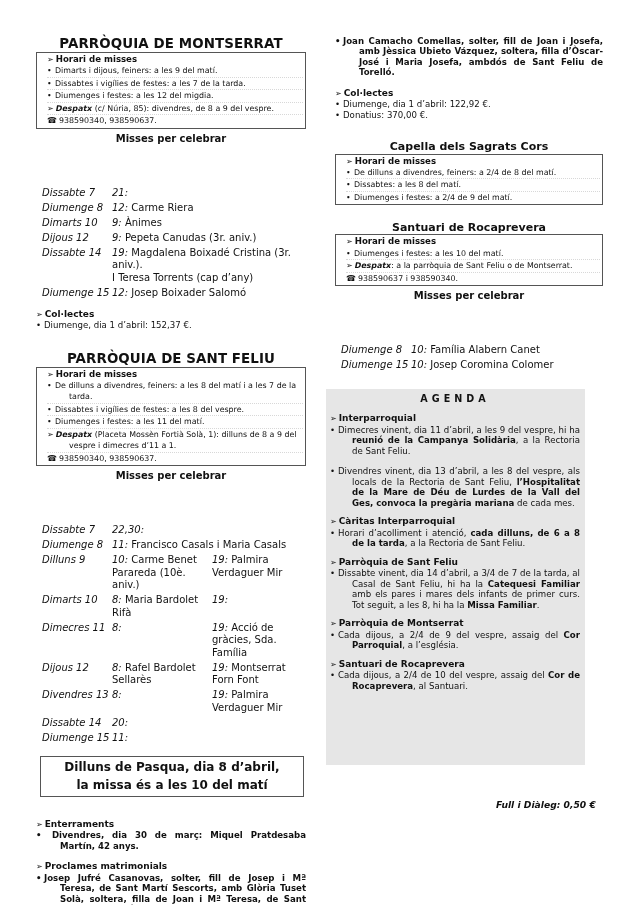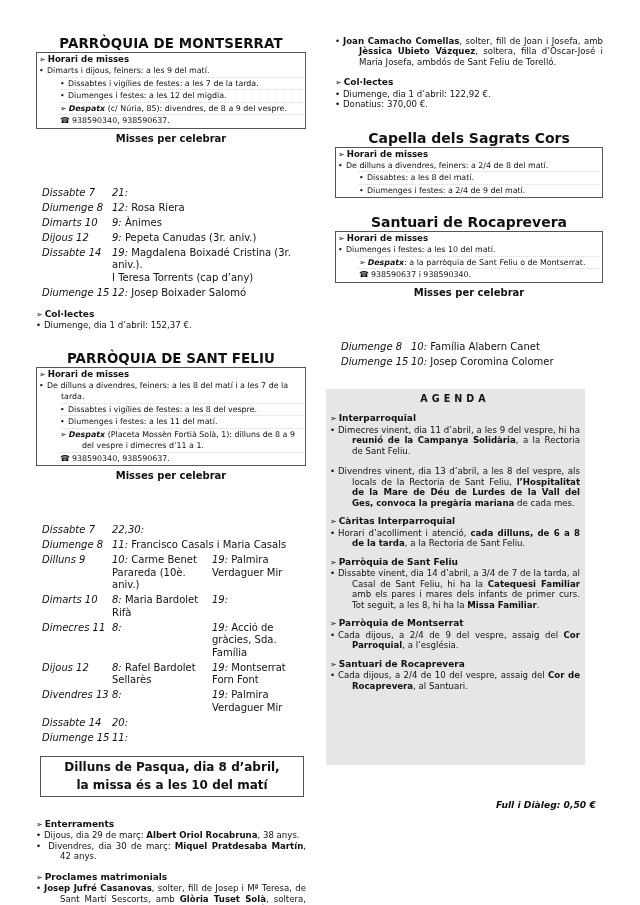--- a/index.html
+++ b/index.html
@@ -3,41 +3,41 @@
 <meta charset="utf-8">
 <style>
   * { box-sizing: border-box; margin: 0; padding: 0; }
   html, body { width: 640px; height: 905px; background: #ffffff; }
   body { font-family: "DejaVu Sans", "Liberation Sans", sans-serif; color: #111; font-size: 8.6px; line-height: 1.28; position: relative; overflow: hidden; }
   .col { position: absolute; top: 36px; }
   .left { left: 36px; width: 270px; }
   .right { left: 335px; width: 268px; }
 
   .h-main { font-weight: bold; font-size: 13.4px; text-align: center; letter-spacing: 0.1px; line-height: 1.2; }
-  .h-sub { font-weight: bold; font-size: 14px; text-align: center; line-height: 1.2; }
+  .h-sub { font-weight: bold; font-size: 11px; text-align: center; line-height: 1.2; }
   .h-small { font-weight: bold; font-size: 10px; text-align: center; margin: 4px 0 2px; }
 
-  .box { border: 1px solid #555; padding: 1px 2px 1px 2px; }
+  .box { border: 1px solid #555; padding: 1px 2px 1px 10px; }
   .box .bh { font-weight: bold; font-size: 8.6px; }
   .box .li { font-size: 7.9px; line-height: 1.45; padding-left: 12px; text-indent: -12px; }
-  .box .li.dash { border-top: 1px dotted #d8d8d8; margin-left: 21px; }
+  .box .li.dash { border-top: 1px dotted #d8d8d8; }
 
   .arrow { font-family: "DejaVu Sans", sans-serif; font-size: 8px; margin-right: 2px; }
   .bull { display: inline-block; width: 8px; text-indent: 0; }
 
   table.misses { border-collapse: collapse; width: 100%; font-size: 10px; margin-top: 40px; }
   table.misses td { vertical-align: top; padding: 1px 0 1.5px 0; line-height: 1.25; }
   table.misses td.day { font-style: italic; width: 76px; padding-left: 6px; }
   table.misses td.c1 { width: 100px; }
   .hr { font-style: italic; }
 
   .sec { margin-top: 8px; }
   .sec .bh { font-weight: bold; font-size: 9px; }
   .sec .li { font-size: 8.6px; padding-left: 11px; text-indent: -11px; text-align: justify; line-height: 1.22; }
-  .sec .li.wide { padding-left: 24px; text-indent: -24px; }
+  .sec .li.wide { padding-left: 24px; text-indent: -24px; font-weight: bold; }
 
   .pasqua { border: 1px solid #555; margin: 10px 0 0 4px; width: 264px; text-align: center; font-weight: bold; font-size: 12px; line-height: 1.55; padding: 1px 0; }
 
   .agenda { position: absolute; left: 326px; top: 389px; width: 259px; height: 376px; background: #e6e6e6; padding: 4px 5px 4px 4px; }
   .agenda .title { text-align: center; font-weight: bold; font-size: 9.6px; letter-spacing: 4px; margin-bottom: 8px; }
   .agenda .bh { font-weight: bold; font-size: 9px; margin-top: 8px; }
   .agenda .bh.first { margin-top: 8px; }
   .agenda .li { font-size: 8.6px; line-height: 1.22; padding-left: 22px; text-indent: -22px; text-align: justify; }
   .agenda .li + .li { margin-top: 10px; }
 
@@ -61,21 +61,21 @@
 
     <div class="h-small">Misses per celebrar</div>
     <table class="misses">
       <tbody>
           <tr>
             <td class="day">Dissabte 7</td>
             <td><span class="hr">21:</span><span></span></td>
           </tr>
       <tr>
             <td class="day">Diumenge 8</td>
-            <td><span class="hr">12:</span><span> Rosa Riera</span></td>
+            <td><span class="hr">12:</span><span> Carme Riera</span></td>
           </tr>
       <tr>
             <td class="day">Dimarts 10</td>
             <td><span class="hr">9:</span><span> Ànimes</span></td>
           </tr>
       <tr>
             <td class="day">Dijous 12</td>
             <td><span class="hr">9:</span><span> Pepeta Canudas (3r. aniv.)</span></td>
           </tr>
       <tr>
@@ -157,21 +157,20 @@
       </table>
   </div>
 
   <div class="pasqua">
     <div>Dilluns de Pasqua, dia 8 d’abril,</div>
     <div>la missa és a les 10 del matí</div>
   </div>
 
   <div class="sec" style="margin-top:22px;">
     <div class="bh"><span class="arrow">➢</span><span>Enterraments</span></div>
-    <div class="li wide"><span class="bull">•</span><span>Dijous, dia 29 de març: </span><b>Albert Oriol Rocabruna</b><span>, 38 anys.</span></div>
     <div class="li wide"><span class="bull">•</span><span> Divendres, dia 30 de març: </span><b>Miquel Pratdesaba Martín</b><span>, 42 anys.</span></div>
   </div>
 
   <div class="sec" style="margin-top:10px;">
     <div class="bh"><span class="arrow">➢</span><span>Proclames matrimonials</span></div>
     <div class="li wide"><span class="bull">•</span><b>Josep Jufré Casanovas</b><span>, solter, fill de Josep i Mª Teresa, de Sant Martí Sescorts, amb </span><b>Glòria Tuset Solà</b><span>, soltera, filla de Joan i Mª Teresa, de Sant Feliu de Torelló.</span></div>
   </div>
 </div>
 
 <div class="col right">

